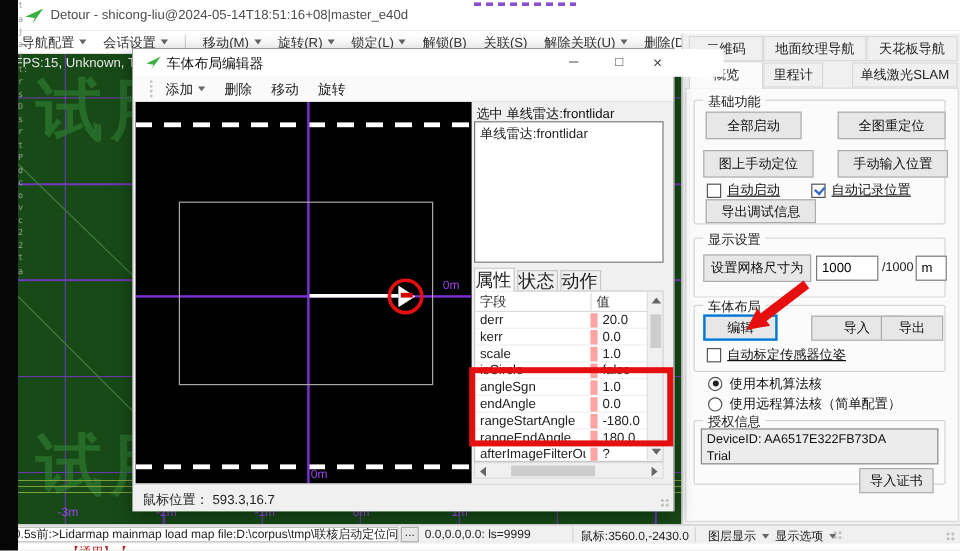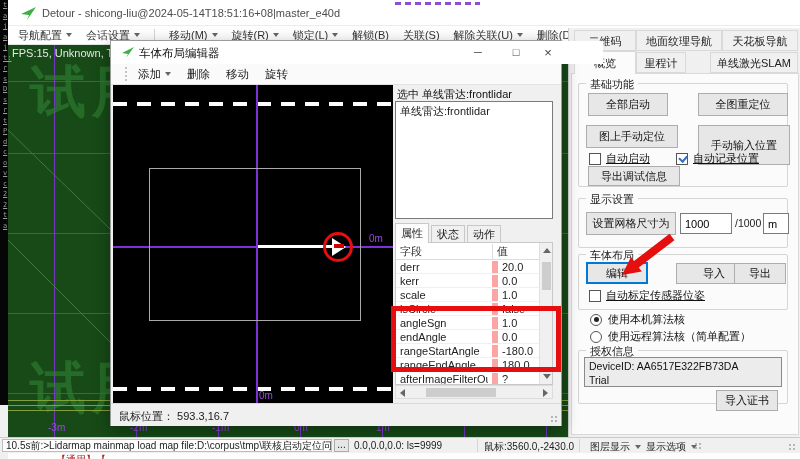--- a/index.html
+++ b/index.html
@@ -2,22 +2,22 @@
 <html style="--accent-green: #3cb043; --canvas-green: #174a17; --purple: #8b2fd6; --red-annotation: #e50f0f; --focus-blue: #0078d7;"><head>
 <meta charset="utf-8">
 <style>
   * { margin:0; padding:0; box-sizing:border-box; }
   html,body { width:800px; height:459px; }
   body { font-family:"Liberation Sans","DejaVu Sans",sans-serif; font-size:11px; color:#222; }
   #app { position:relative; width:800px; height:459px; background:#f0f0f0; overflow:hidden; }
   .abs { position:absolute; }
 
   
-  #left-strip { left:0; top:0; width:8px; height:405px; background:#060606; color:#9a9a9a;
-    font:7px "DejaVu Sans Mono",monospace; line-height:1.5; word-break:break-all; padding-left:3px; z-index:60;text-decoration:underline; }
+  #left-strip { left:0; top:0; width:8px; height:459px; background:#060606; color:#9a9a9a;
+    font:7px "DejaVu Sans Mono",monospace; line-height:1.5; word-break:break-all; padding-left:15px; z-index:60; }
 
   
   #titlebar { left:8px; top:0; width:792px; height:26px; background:#fff; border-bottom:1px solid #ececec; }
   #titlebar .title { position:absolute; left:34px; top:7px; color:#4d4d4d; font-size:11px; }
   #menubar { left:8px; top:26px; width:792px; height:19px; background:#fff; border-bottom:1px solid #e3e3e3;
     display:flex; align-items:center; padding-left:10px; gap:14px; color:#333; }
   .mi { display:inline-flex; align-items:center; gap:4px; cursor:default; }
   .dd { width:0; height:0; border-left:3.5px solid transparent; border-right:3.5px solid transparent; border-top:4px solid #666; display:inline-block; }
   .msep { width:1px; height:12px; background:#d5d5d5; display:inline-block; }
 
@@ -52,21 +52,21 @@
   #heading-arrow-shaft { position:absolute; left:145px; top:160px; width:74px; height:3px; background:#fff; }
   #heading-arrow-head { position:absolute; left:219px; top:153px; width:0; height:0;
     border-top:9px solid transparent; border-bottom:9px solid transparent; border-left:14px solid #fff; }
   #lidar-marker { position:absolute; left:221px; top:159px; width:10px; height:4px; background:#d40000; }
   #annotation-circle { position:absolute; left:210px; top:147px; width:30px; height:30px;
     border:3.5px solid #e50f0f; border-radius:50%; z-index:5; }
   .dlg-canvas-label { position:absolute; color:#9b45e8; font-size:10px; }
 
   #dlg-selected-label { left:286px; top:46px; font-size:11px; color:#111;text-align:center; }
   #dlg-listbox { left:284px; top:60px; width:158px; height:118px; background:#fff; border:1px solid #7a7a7a; padding:2px 4px; }
-  .dtab { position:absolute; text-align:center; font-size:11px; border:1px solid #c8c8c8; border-bottom:none; background:#f0f0f0; line-height:17px; }
+  .dtab { position:absolute; text-align:left; font-size:15px; border:1px solid #c8c8c8; border-bottom:none; background:#f0f0f0; line-height:17px; }
   .dtab.active { background:#fcfcfc; z-index:3; line-height:19px; }
 
   #prop-table { left:284px; top:201px; width:158px; height:143px; background:#fff; border:1px solid #c8c8c8; overflow:hidden; }
   .phead { position:absolute; left:0; top:0; width:144px; height:17px; border-bottom:1px solid #dcdcdc; color:#333; }
   .prow { position:absolute; left:0; width:144px; height:14px; border-bottom:1px solid #f0f0f0; }
   .pf { position:absolute; left:4px; top:1px; width:88px; overflow:hidden; white-space:nowrap; }
   .pv { position:absolute; left:96px; top:1px; width:46px; overflow:hidden; white-space:nowrap; border-left:6px solid #fca5a5; padding-left:4px; }
   .phead .pv { border-left:1px solid #dcdcdc; }
   #vscroll { position:absolute; right:0; top:0; width:13px; height:141px; background:#f0f0f0; border-left:1px solid #e0e0e0; }
   #vscroll .thumb { position:absolute; left:2px; top:19px; width:9px; height:28px; background:#cdcdcd; }
@@ -311,21 +311,21 @@
     <div class="rtab" style="left:67px;top:24px;width:50px">里程计</div>
     <div class="rtab" style="left:141px;top:24px;width:88px">单线激光SLAM</div>
     <div id="rp-content"></div>
   </div>
 
   <div class="grp abs" style="left:578px;top:83px;width:210px;height:104px"></div>
   <span class="grp-label abs" style="left:586px;top:77px">基础功能</span>
   <div class="btn" style="left:588px;top:93px;width:80px;height:23px">全部启动</div>
   <div class="btn" style="left:698px;top:93px;width:90px;height:23px">全图重定位</div>
   <div class="btn" style="left:586px;top:125px;width:92px;height:23px">图上手动定位</div>
-  <div class="btn" style="left:698px;top:125px;width:92px;height:40px">手动输入位置</div>
+  <div class="btn" style="left:698px;top:125px;width:92px;height:23px">手动输入位置</div>
   <span class="chk" style="left:589px;top:151px">
     <span class="box"></span>
     <span>自动启动</span>
   </span>
   <span class="chk" style="left:676px;top:151px">
     <span class="box checked"></span>
     <span>自动记录位置</span>
   </span>
   <div class="btn" style="left:588px;top:166px;width:92px;height:20px">导出调试信息</div>
 

